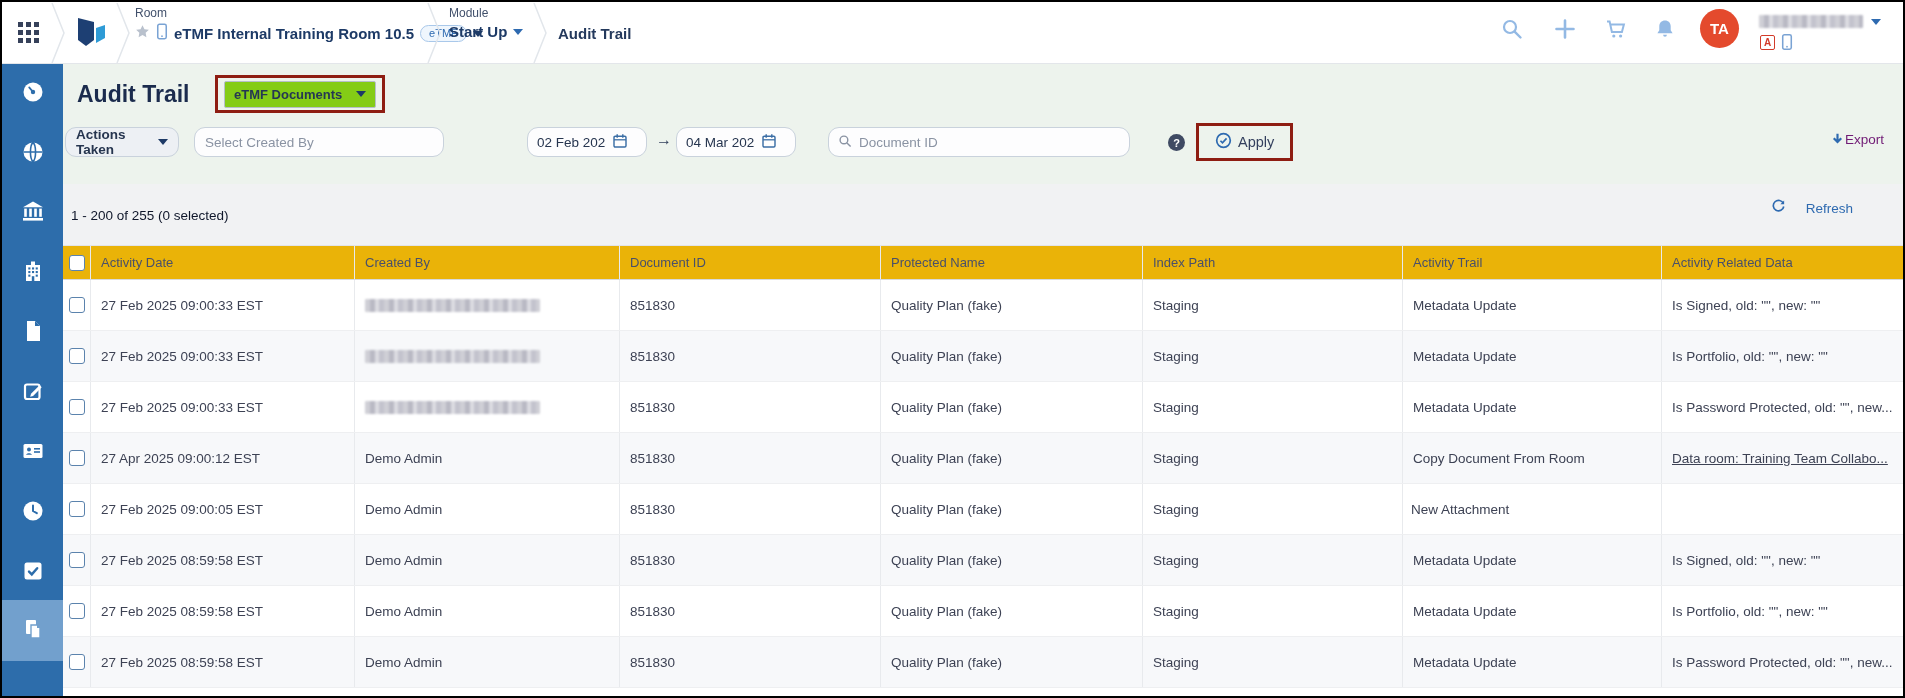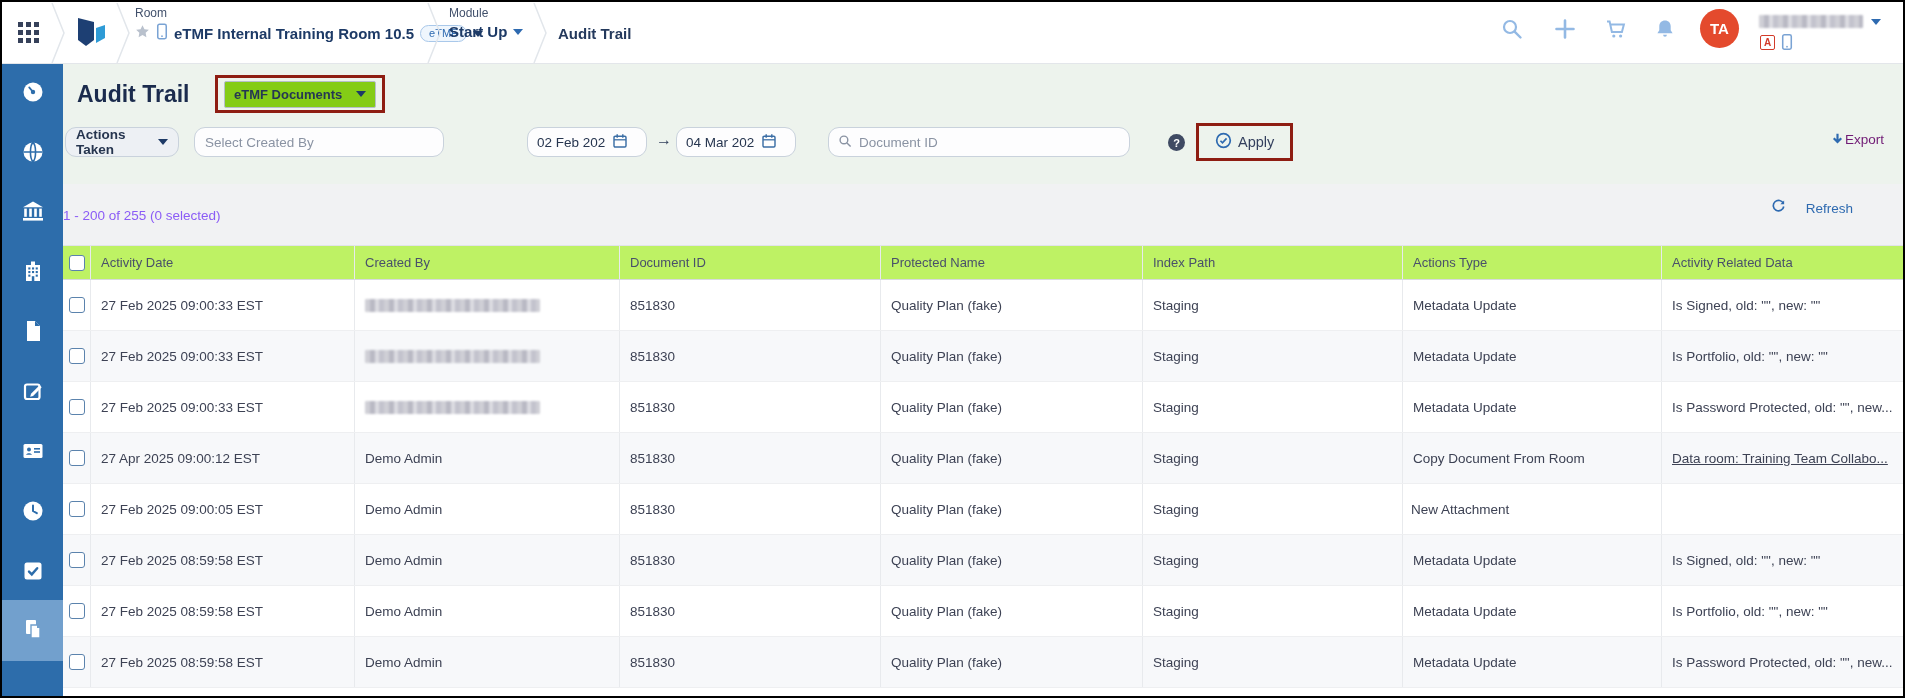--- a/index.html
+++ b/index.html
@@ -54,25 +54,25 @@
   .datebox .dtxt{display:inline-block;max-width:69px;overflow:hidden;white-space:nowrap;}
   .range-arrow{position:absolute;top:4px;font-size:16px;font-weight:bold;color:#33415c;}
   .searchbox{padding:0 9px;gap:7px;}
   .help-circle{position:absolute;top:7px;width:17px;height:17px;border-radius:50%;background:#3f4a63;color:#fff;font-size:11px;font-weight:bold;
                display:flex;align-items:center;justify-content:center;cursor:pointer;}
   .apply-box{position:absolute;top:-4px;height:38px;display:flex;align-items:center;justify-content:center;padding:0 10px;}
   .apply-btn{display:flex;align-items:center;gap:6px;font-size:14.5px;color:#34405e;cursor:pointer;background:none;border:none;font-family:inherit;}
   .export{position:absolute;right:19px;top:68px;display:flex;align-items:flex-start;gap:0;font-size:13.5px;color:#701a75;cursor:pointer;}
 
   .band-gray{position:relative;width:100%;height:61px;background:#f1f2f3;}
-  .count-text{position:absolute;left:0;top:50%;transform:translateY(-50%);font-size:13.5px;color:#8b5cf6;}
+  .count-text{position:absolute;left:8px;top:50%;transform:translateY(-50%);font-size:13.5px;color:#0f172a;}
   .refresh{position:absolute;right:50px;top:15px;display:flex;align-items:center;gap:20px;font-size:13.5px;color:#2e6ab0;cursor:pointer;}
 
   
-  .thead{display:flex;height:35px;align-items:center;background:#bef264;border-top:1px solid #e2e4e8;border-bottom:1px solid #d7dade;}
+  .thead{display:flex;height:35px;align-items:center;background:#eab308;border-top:1px solid #e2e4e8;border-bottom:1px solid #d7dade;}
   .tr{display:flex;height:51px;align-items:center;background:#fff;border-bottom:1px solid #eeeff1;}
   .tr.alt{background:#f7f8fa;}
   .td,.th{height:100%;display:flex;align-items:center;padding-left:10px;border-left:1px solid #e8eaed;white-space:nowrap;overflow:hidden;}
   .th{font-size:13px;color:#49506a;}
   .td{font-size:13.5px;color:#3d4254;}
   .c0{border-left:none;padding-left:6px;}
   .cbx{width:16px;height:16px;border:1px solid #5b83ad;border-radius:3px;background:#fff;cursor:pointer;}
   .cell-redact{width:175px;height:13px;}
 </style>
 </head>
@@ -364,21 +364,21 @@
     <div id="audit-table">
         <div class="thead">
           <div class="th c0" style="width: 27px;">
             <div class="cbx"></div>
           </div>
           <div class="th" style="width: 264px;">Activity Date</div>
           <div class="th" style="width: 265px;">Created By</div>
           <div class="th" style="width: 261px;">Document ID</div>
           <div class="th" style="width: 262px;">Protected Name</div>
           <div class="th" style="width: 260px;">Index Path</div>
-          <div class="th" style="width: 259px;">Actions Type</div>
+          <div class="th" style="width: 259px;">Activity Trail</div>
           <div class="th" style="flex: 1 1 0%;">Activity Related Data</div>
         </div>
         <div class="tr">
           <div class="td c0" style="width: 27px;">
             <div class="cbx"></div>
           </div>
           <div class="td" style="width: 264px;">27 Feb 2025 09:00:33 EST</div>
           <div class="td" style="width: 265px;">
             <div class="redact cell-redact"></div>
           </div>

